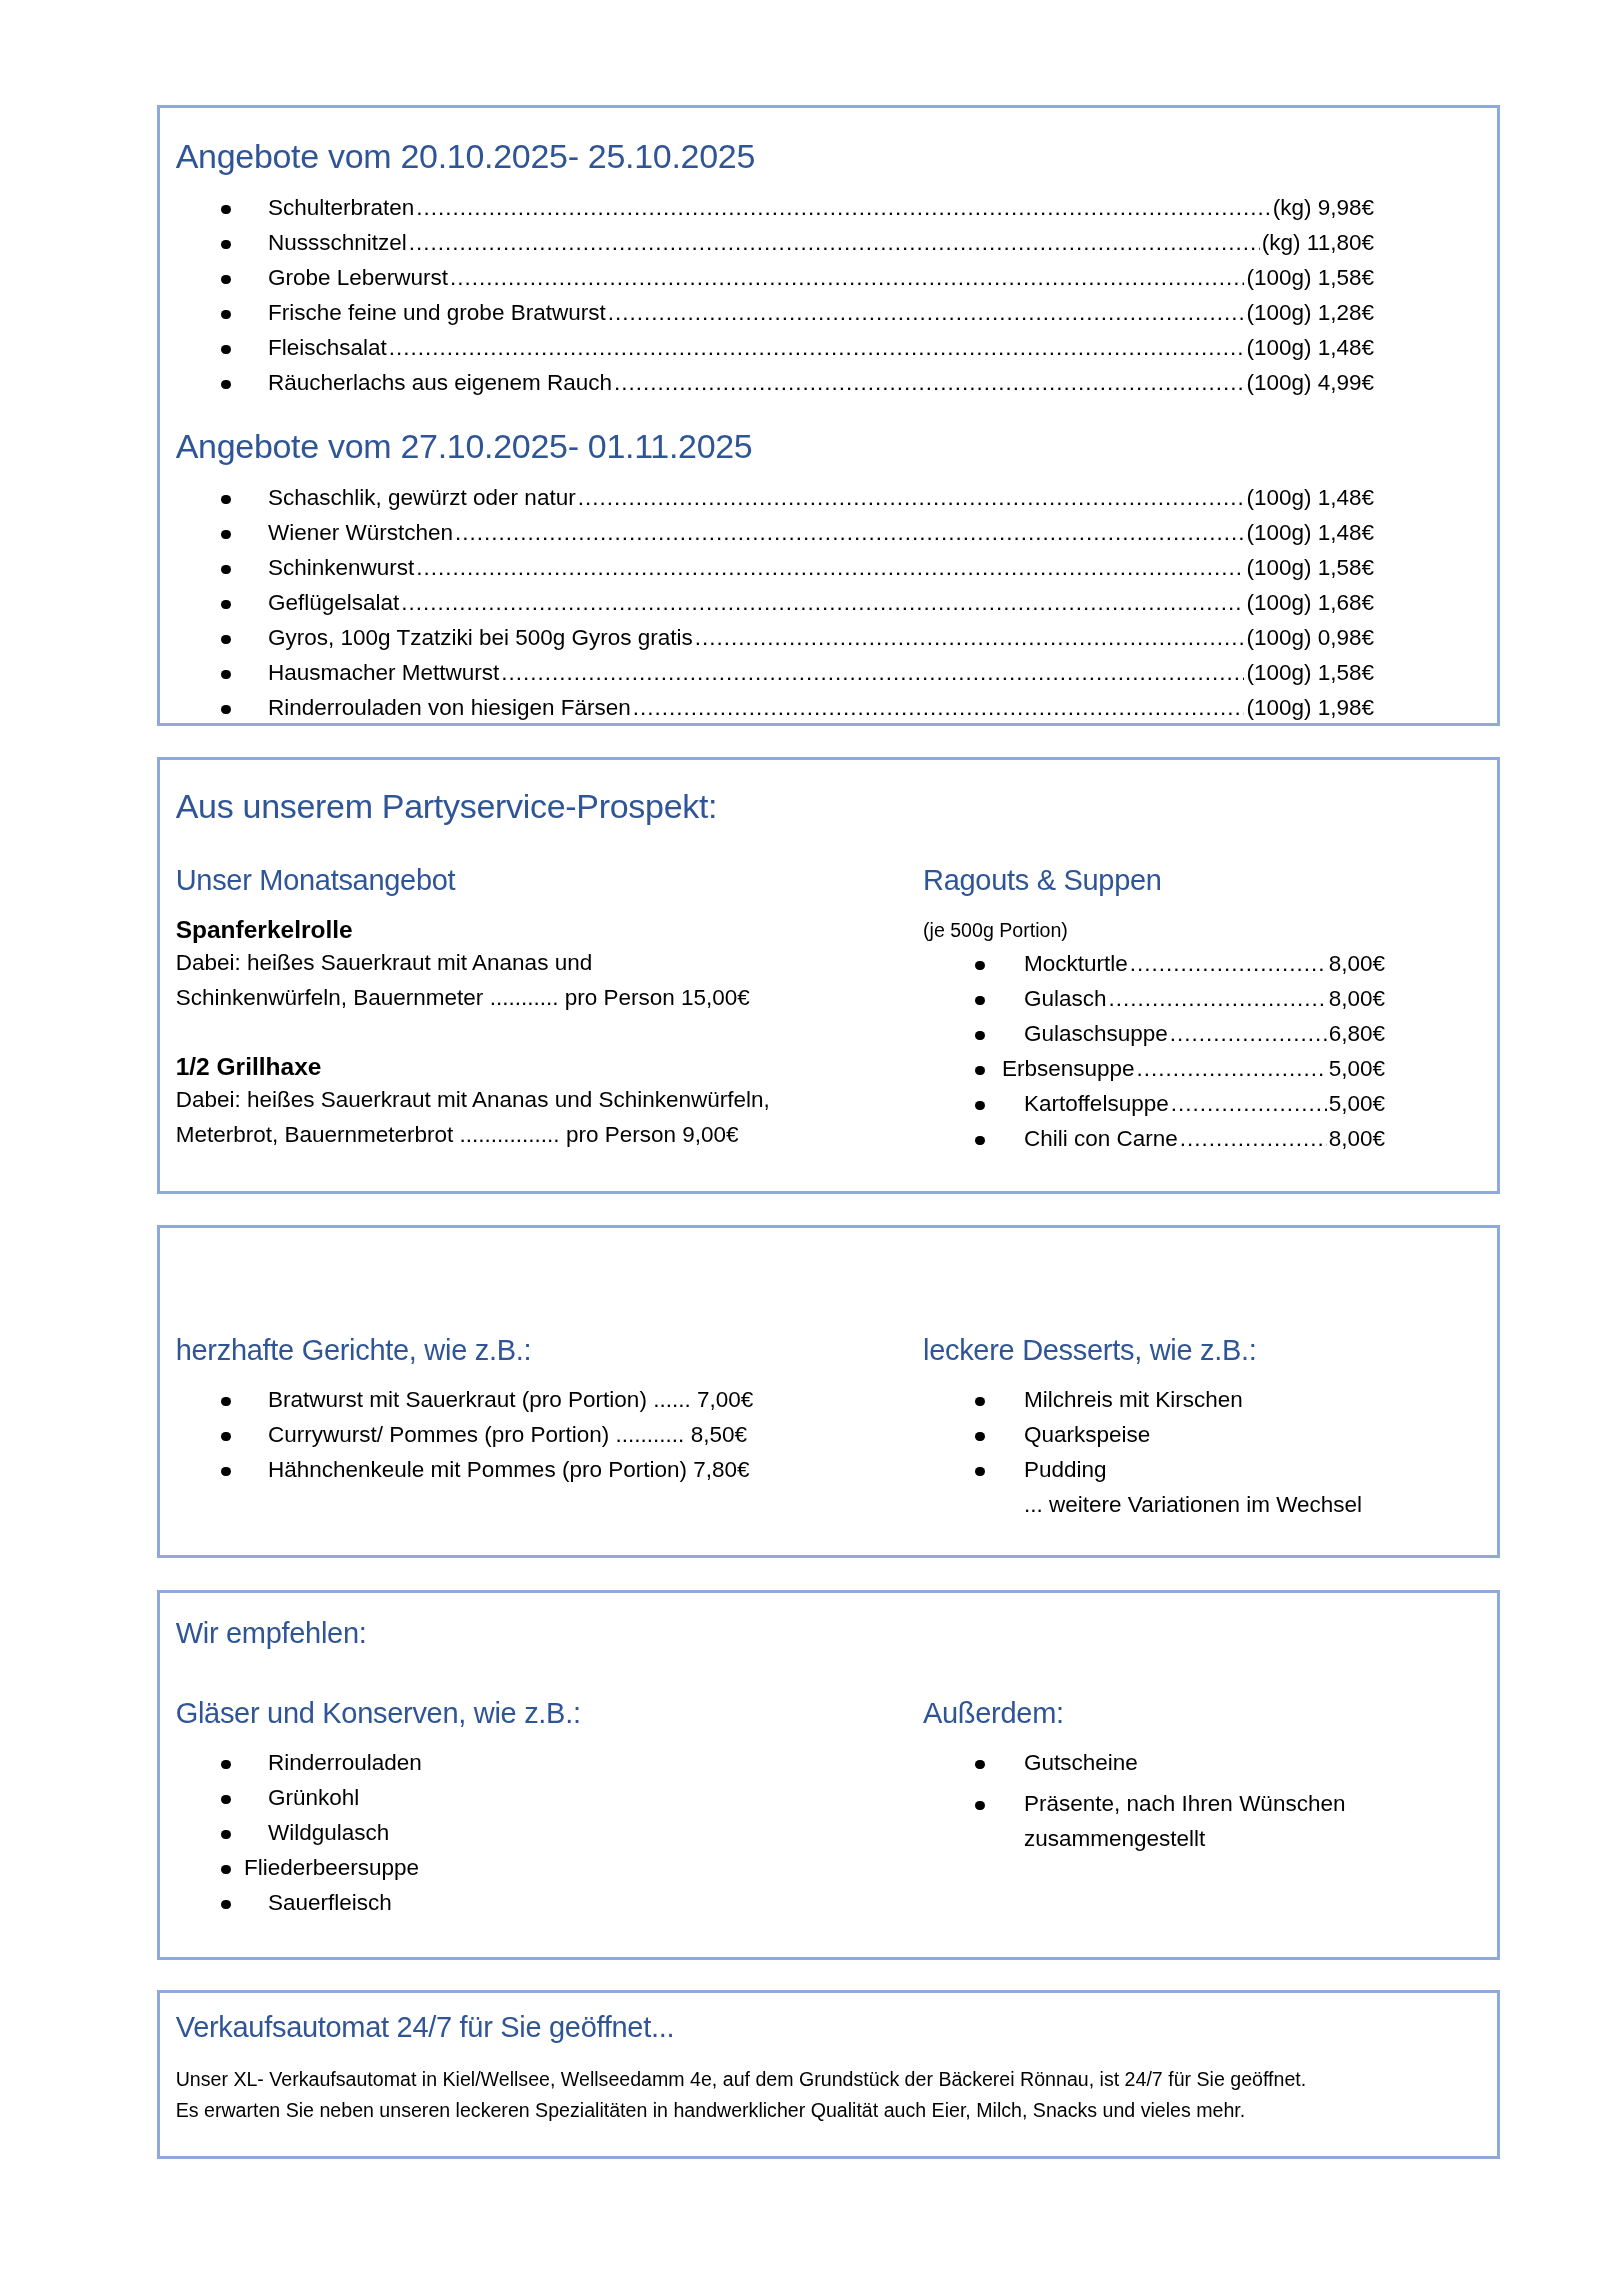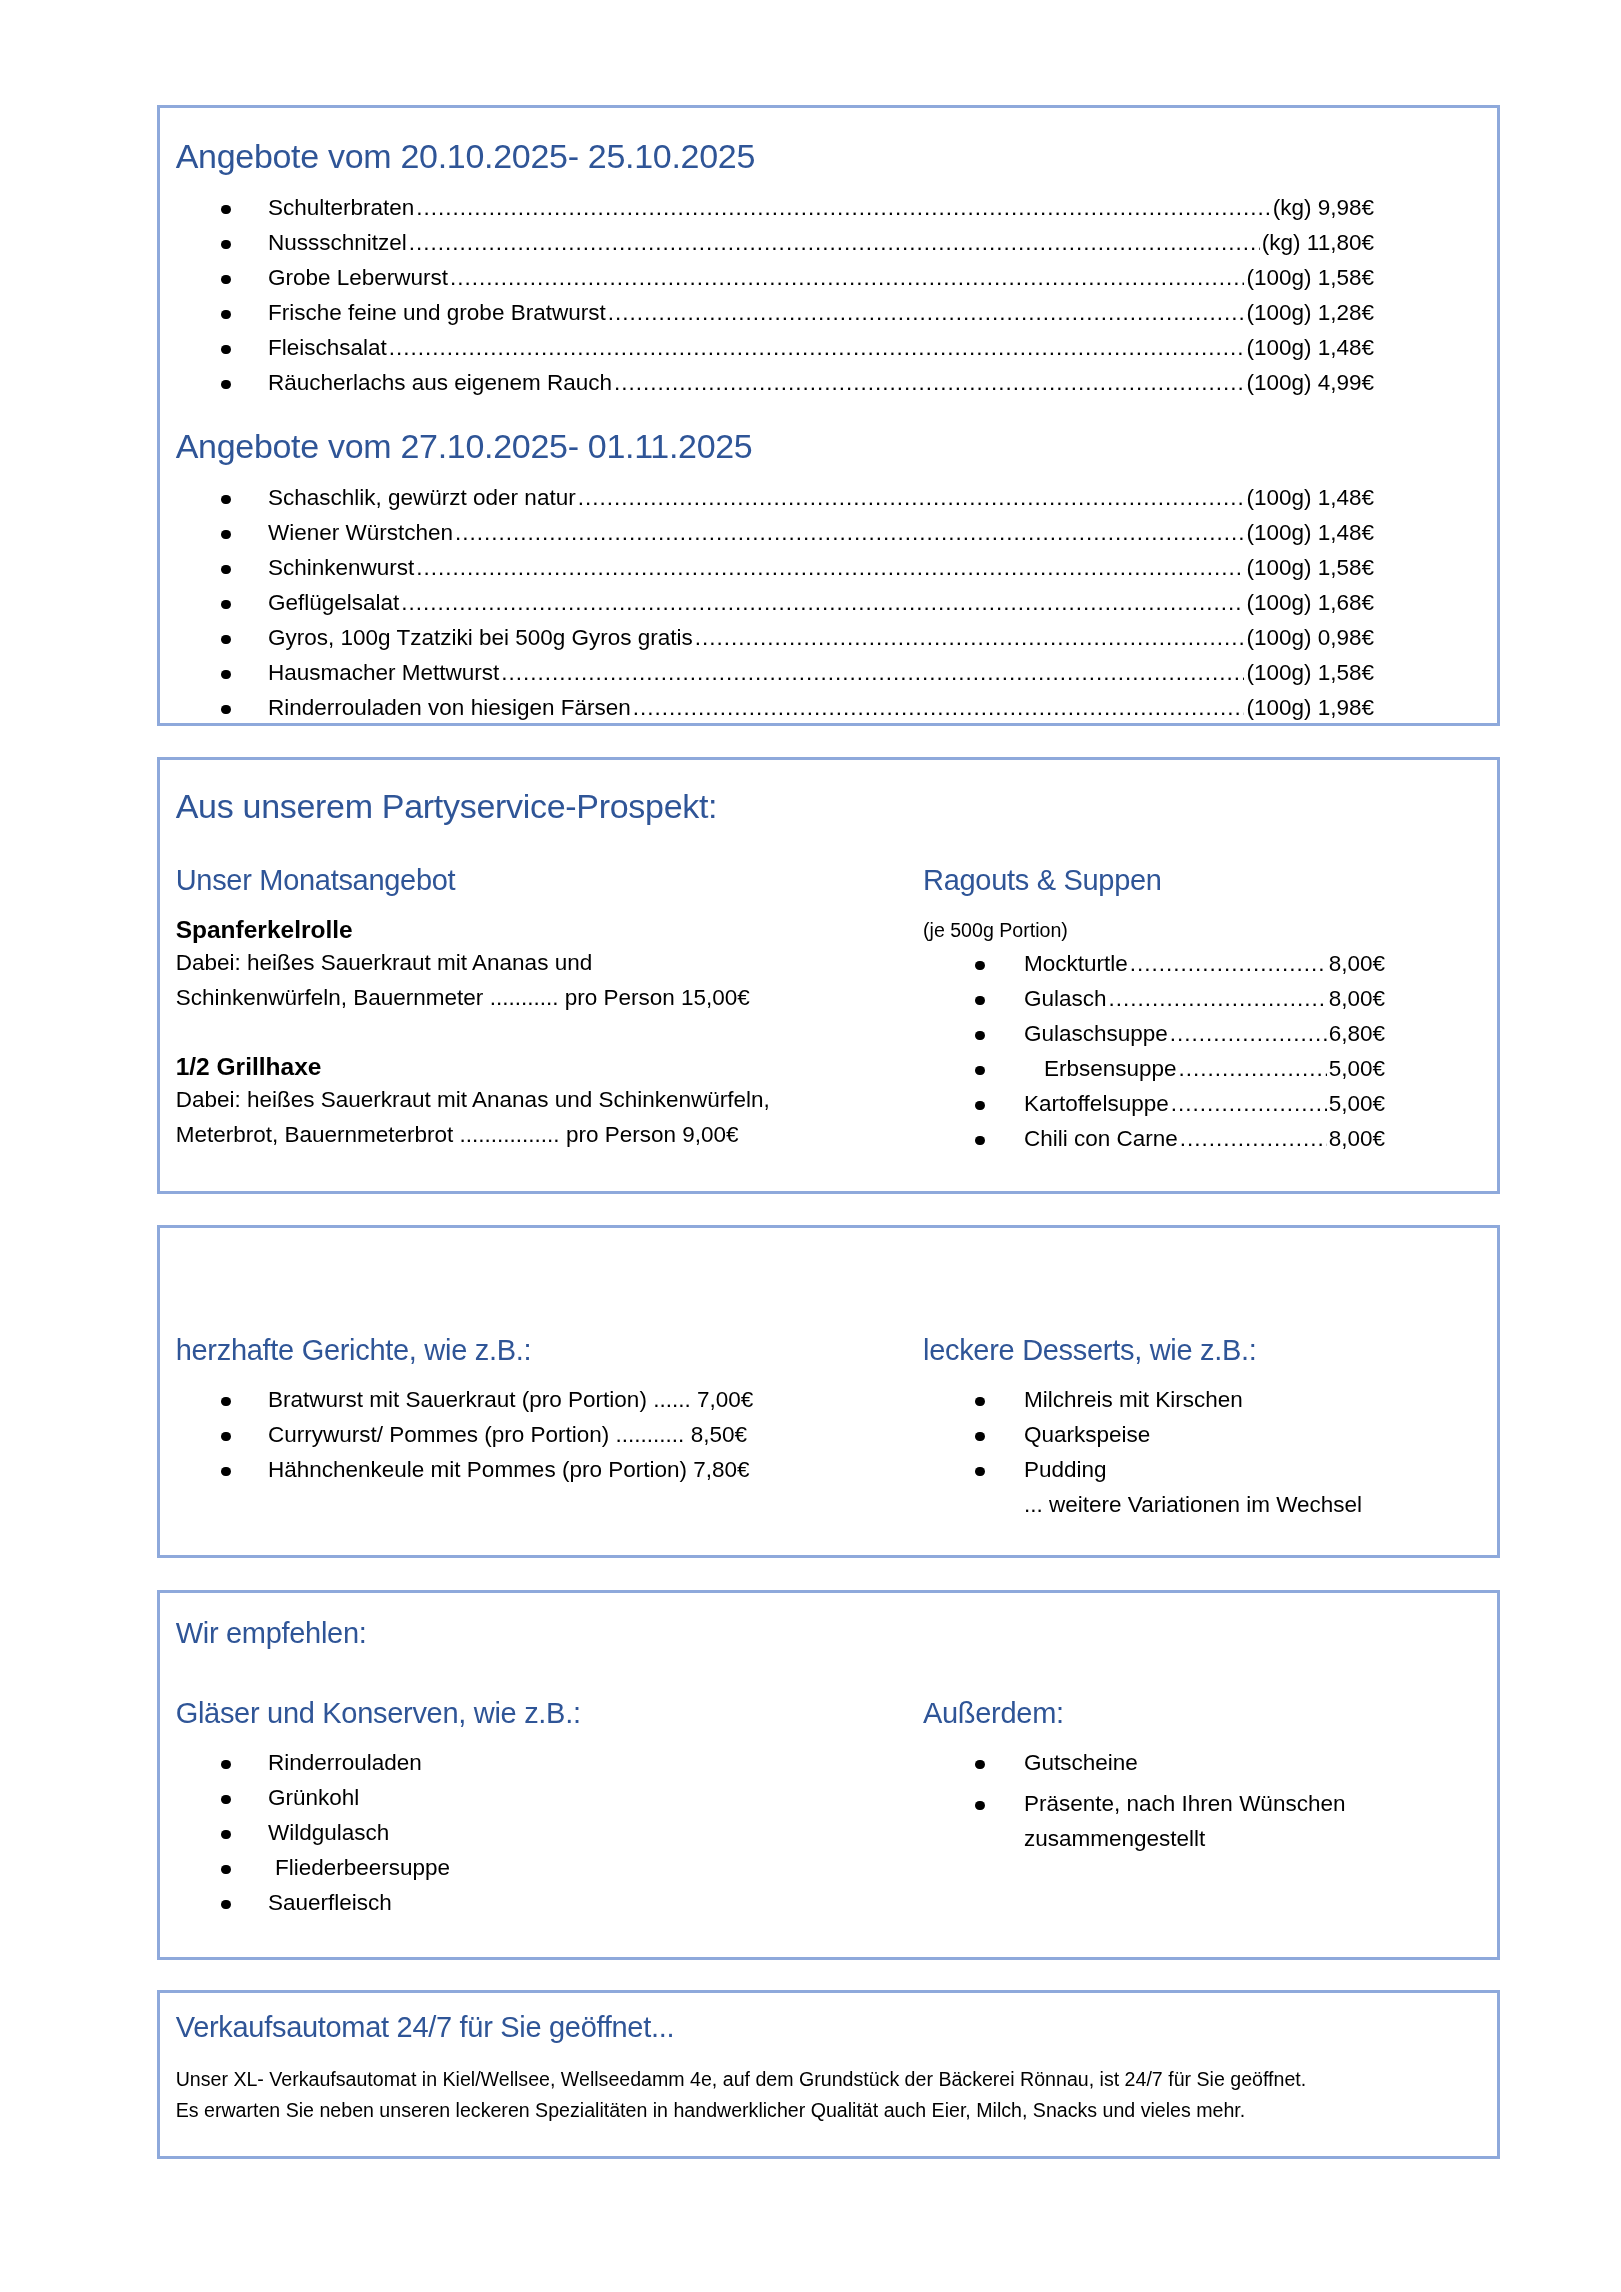--- a/index.html
+++ b/index.html
@@ -177,21 +177,21 @@
     <li class="li">
         <span class="bullet" style="left:0;"></span>
         <div class="dotrow" style="margin-left:49px;">
           <span class="name">Gulaschsuppe</span>
           <span class="dots"></span>
           <span class="price">6,80€</span>
         </div>
       </li>
     <li class="li">
         <span class="bullet" style="left:0;"></span>
-        <div class="dotrow" style="margin-left:69px;">
+        <div class="dotrow" style="margin-left:27px;">
           <span class="name">Erbsensuppe</span>
           <span class="dots"></span>
           <span class="price">5,00€</span>
         </div>
       </li>
     <li class="li">
         <span class="bullet" style="left:0;"></span>
         <div class="dotrow" style="margin-left:49px;">
           <span class="name">Kartoffelsuppe</span>
           <span class="dots"></span>
@@ -228,21 +228,21 @@
 </div>
 
 <div class="box" style="top:1590px;height:370px;">
   <div class="h2" style="left:15.7px;top:23.5px;">Wir empfehlen:</div>
 
   <div class="h2" style="left:15.7px;top:104px;">Gläser und Konserven, wie z.B.:</div>
   <ul class="list" style="left:61px;top:152px;width:490px;">
     <li class="li"><span class="bullet" style="left:0;"></span><span style="margin-left:47px;">Rinderrouladen</span></li>
     <li class="li"><span class="bullet" style="left:0;"></span><span style="margin-left:47px;">Grünkohl</span></li>
     <li class="li"><span class="bullet" style="left:0;"></span><span style="margin-left:47px;">Wildgulasch</span></li>
-    <li class="li"><span class="bullet" style="left:0;"></span><span style="margin-left:54px;">Fliederbeersuppe</span></li>
+    <li class="li"><span class="bullet" style="left:0;"></span><span style="margin-left:23px;">Fliederbeersuppe</span></li>
     <li class="li"><span class="bullet" style="left:0;"></span><span style="margin-left:47px;">Sauerfleisch</span></li>
   </ul>
 
   <div class="h2" style="left:763px;top:104px;">Außerdem:</div>
   <ul class="list" style="left:815px;top:152px;width:490px;">
     <li class="li"><span class="bullet" style="left:0;"></span><span style="margin-left:49px;">Gutscheine</span></li>
     <li class="li" style="margin-top:5.9px;"><span class="bullet" style="left:0;"></span><span style="margin-left:49px;">Präsente, nach Ihren Wünschen</span></li>
     <li class="li"><span style="margin-left:49px;">zusammengestellt</span></li>
   </ul>
 </div>

